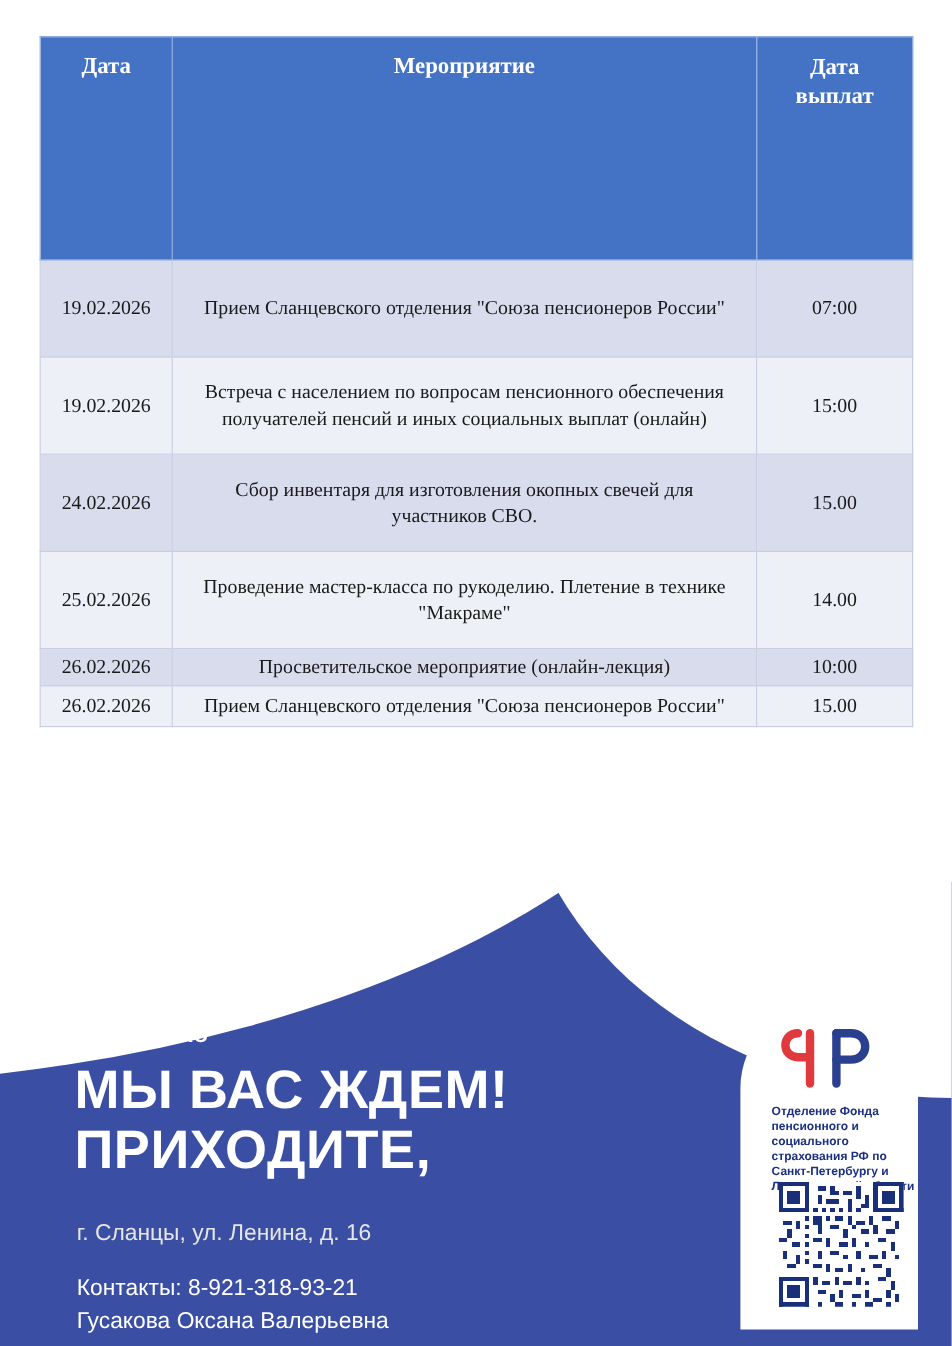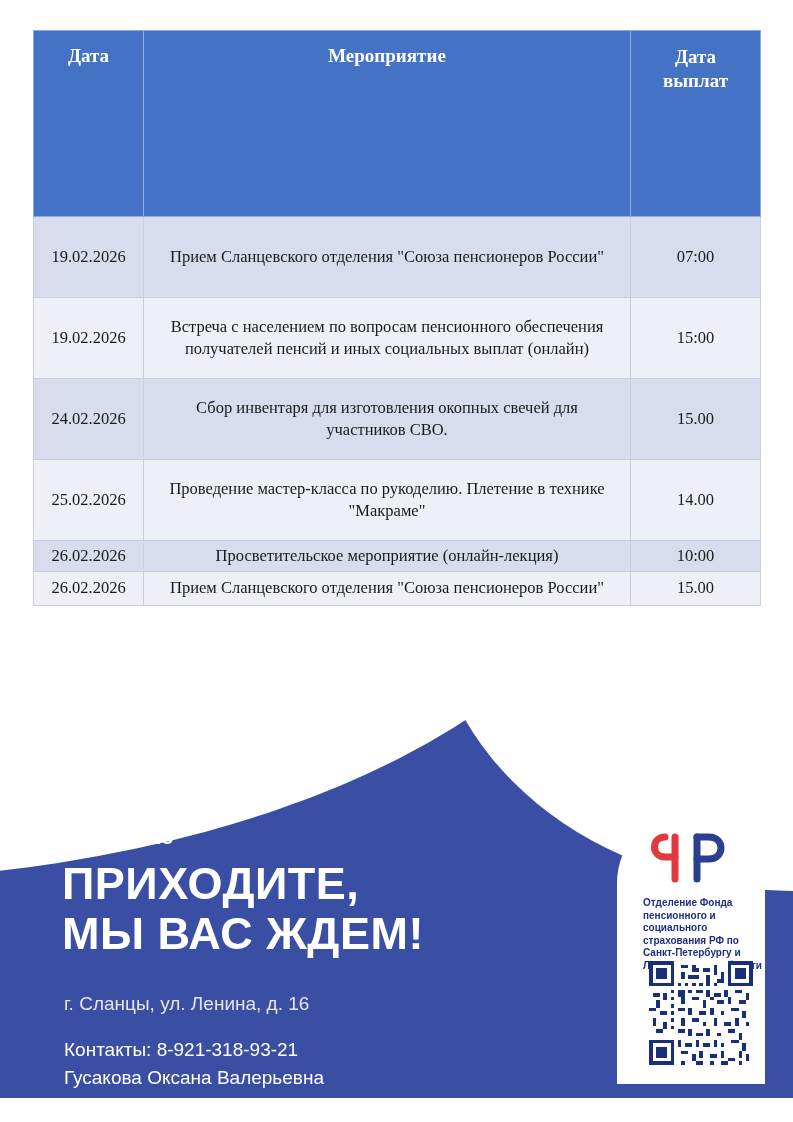--- a/index.html
+++ b/index.html
@@ -61,21 +61,21 @@
   tr.band-a td { background: #d9dced; }
   tr.band-b td { background: #eef0f7; }
 
   tr.tall td { height: 70px; }
   tr.short td { height: 20px; padding-top: 4px; padding-bottom: 4px; }
 
   
   .banner {
     position: absolute;
     left: 0;
-    top: 711px;
+    top: 735px;
     width: 793px;
     height: 387px;
     background: #3a4fa3;
     overflow: hidden;
   }
   
   .banner-curve {
     position: absolute;
     left: -180px;
     top: -250px;
@@ -227,22 +227,22 @@
 </div>
 
 <div class="banner">
   <div class="banner-curve"></div>
   <div class="banner-curve2"></div>
   <div class="badge-panel"></div>
 
   <div class="site-url">SFR.GOV.RU</div>
 
   <div class="headline">
+    <div>МЫ ВАС ЖДЕМ!</div>
     <div>ПРИХОДИТЕ,</div>
-    <div>МЫ ВАС ЖДЕМ!</div>
   </div>
 
   <div class="address">г. Сланцы, ул. Ленина, д. 16</div>
 
   <div class="contacts">
     <div>Контакты: 8-921-318-93-21</div>
     <div>Гусакова Оксана Валерьевна</div>
   </div>
 
   <div class="logo-mark">

